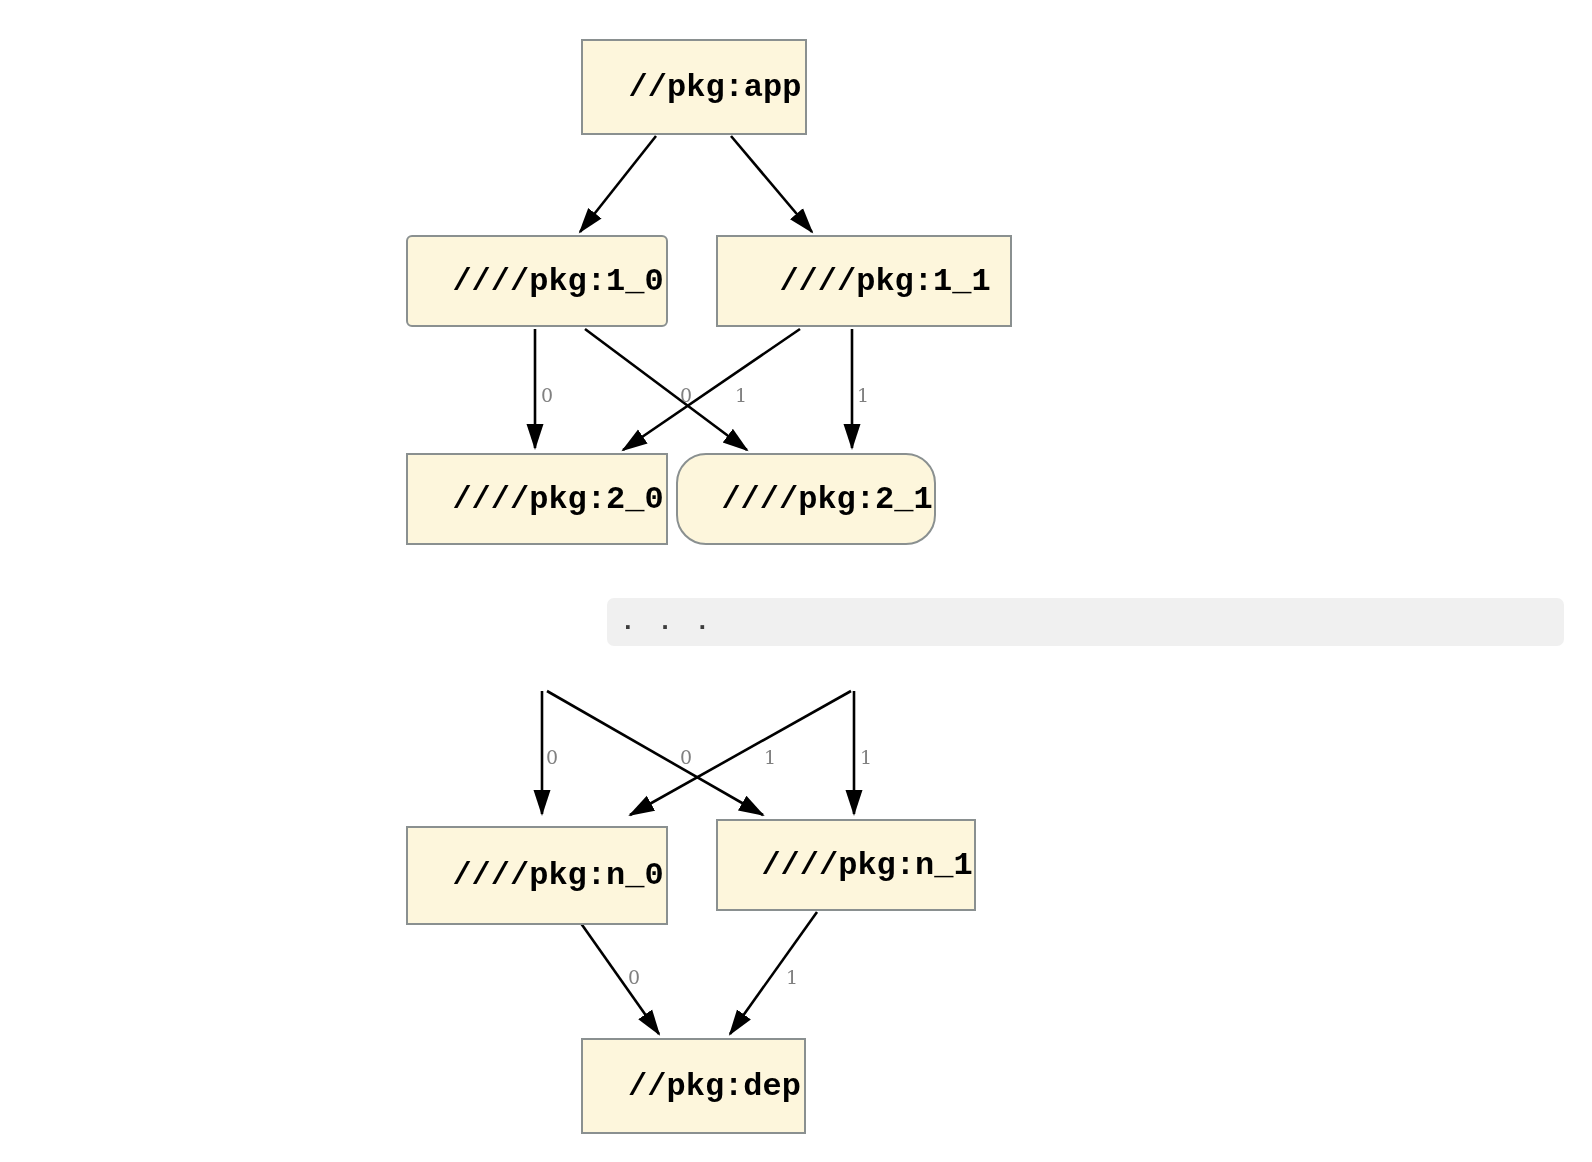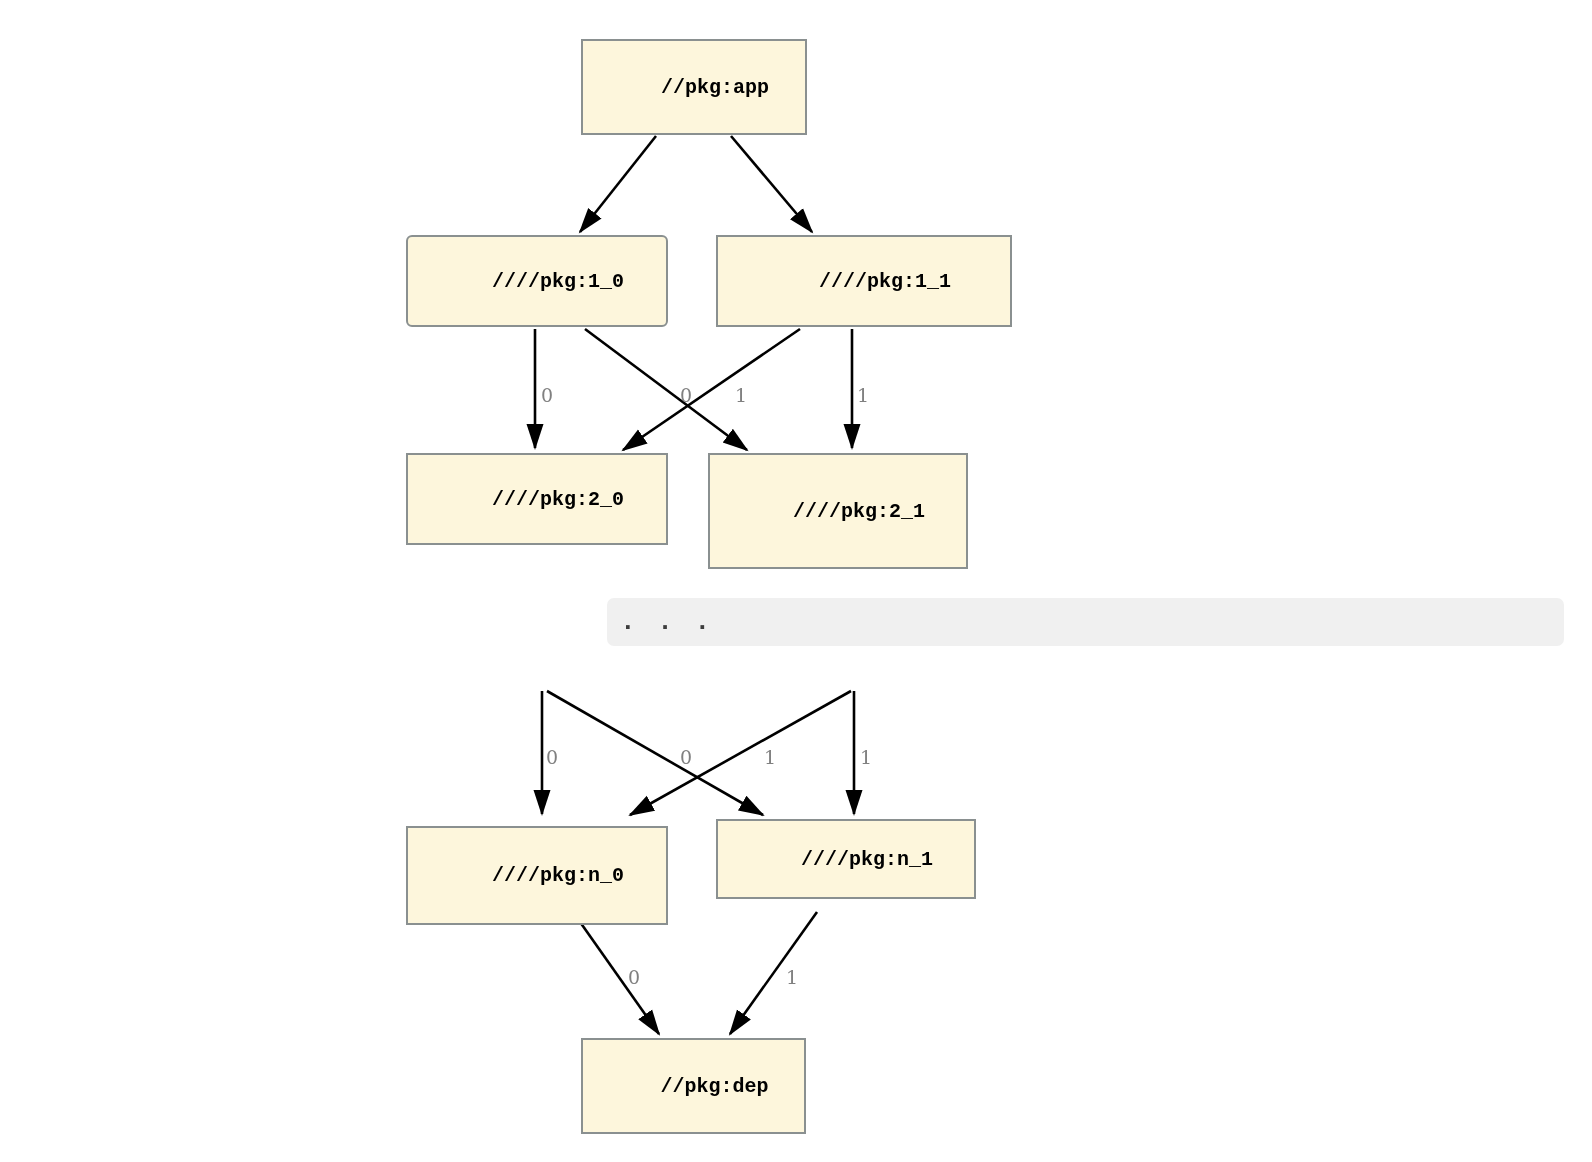--- a/index.html
+++ b/index.html
@@ -12,21 +12,21 @@
   }
   #edge-layer { position:absolute; left:0; top:0; }
   .node {
     position:absolute;
     box-sizing:border-box;
     background:var(--node-fill,#fdf6dc);
     border:2px solid var(--node-border,#8a9090);
     display:flex; align-items:center; justify-content:center;
     font-family:"Liberation Mono", monospace;
     font-weight:700;
-    font-size:20px;
+    font-size:32px;
     color:#000000;
     white-space:pre;
     padding-left:42px;
   }
   .band {
     position:absolute;
     box-sizing:border-box;
     background:var(--band-bg,#f0f0f0);
     border-radius:7px;
     display:flex; align-items:center;
@@ -81,22 +81,22 @@
         <text class="edge-label" x="634" y="984">0</text>
         <text class="edge-label" x="792" y="984">1</text>
       </g>
   </svg>
 
   <div id="nodes">
       <div class="node" style="left: 581px; top: 39px; width: 226px; height: 96px;">//pkg:app</div>
       <div class="node" style="left: 406px; top: 235px; width: 262px; height: 92px; border-radius: 6px;">////pkg:1_0</div>
       <div class="node" style="left: 716px; top: 235px; width: 296px; height: 92px;">////pkg:1_1</div>
       <div class="node" style="left: 406px; top: 453px; width: 262px; height: 92px; text-align: right;">////pkg:2_0</div>
-      <div class="node" style="left: 708px; top: 453px; width: 260px; height: 116px;">////pkg:2_1</div>
+      <div class="node" style="left: 676px; top: 453px; width: 260px; height: 92px; border-radius: 30px;">////pkg:2_1</div>
       <div class="node" style="left: 406px; top: 826px; width: 262px; height: 99px;">////pkg:n_0</div>
-      <div class="node" style="left: 716px; top: 819px; width: 260px; height: 80px;">////pkg:n_1</div>
+      <div class="node" style="left: 716px; top: 819px; width: 260px; height: 92px;">////pkg:n_1</div>
       <div class="node" style="left: 581px; top: 1038px; width: 225px; height: 96px;">//pkg:dep</div>
     </div>
 
   <div class="band" style="left: 607px; top: 598px; width: 957px; height: 48px;">
     <span>. . .</span>
   </div>
 </div>
 
 </body></html>

